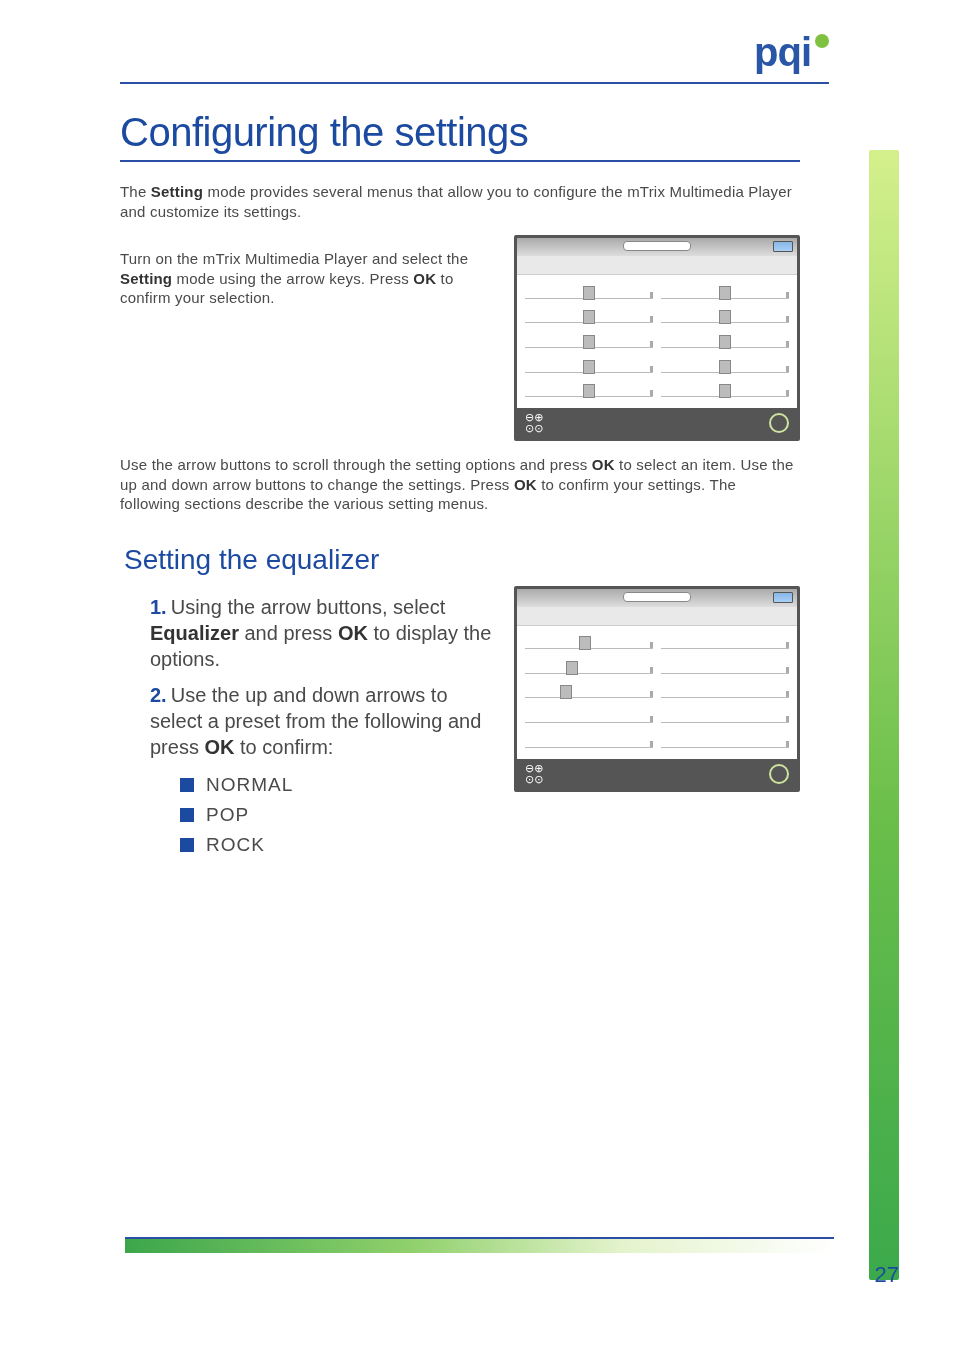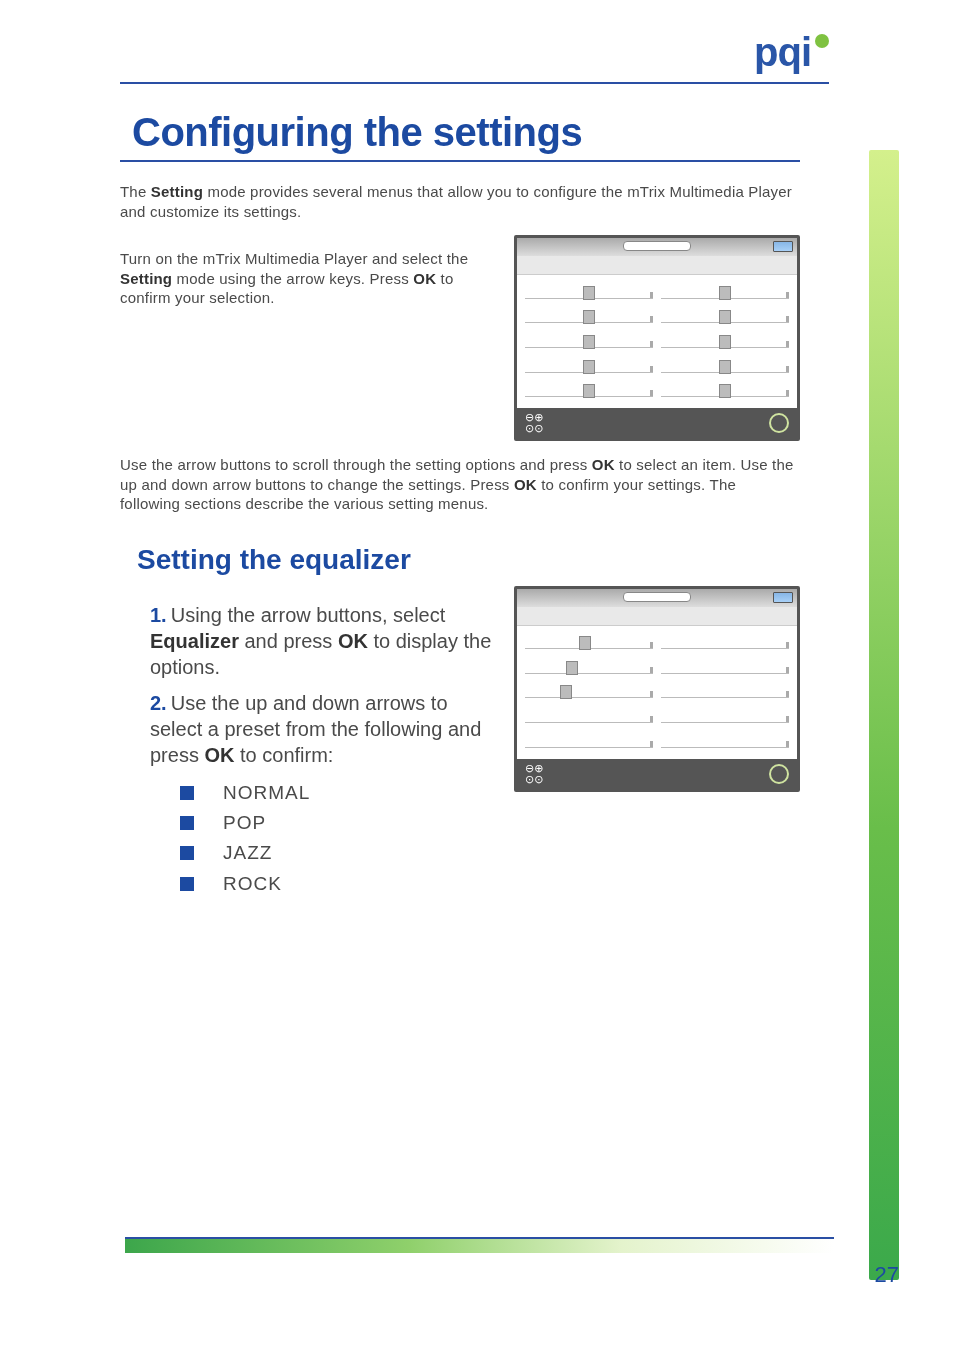--- a/index.html
+++ b/index.html
@@ -59,22 +59,22 @@
   
   .content {
     position: absolute;
     left: 120px;
     top: 100px;
     width: 680px;
   }
   h1.main {
     color: #1c4aa1;
     font-size: 40px;
-    font-weight: 700;
-    margin: 10px 0 5px 12px;
+    font-weight: 400;
+    margin: 10px 0 5px 0;
     letter-spacing: -0.5px;
   }
   .hr-sub {
     height: 2px;
     background: #2a4fa4;
     margin-bottom: 20px;
   }
   p.body {
     color: #4a4a4a;
     font-size: 15px;
@@ -177,25 +177,25 @@
     line-height: 1;
   }
   .ok-ring {
     width: 16px; height: 16px;
     border: 2px solid #cfe3a0;
     border-radius: 50%;
   }
   h2.sub {
     color: #1c4aa1;
     font-size: 28px;
-    font-weight: 700;
-    margin: 30px 0 10px 17px;
+    font-weight: 400;
+    margin: 30px 0 10px 4px;
   }
   ol.steps {
-    margin: 16px 0 0 30px;
+    margin: 8px 0 0 30px;
     padding: 0;
     list-style: none;
   }
   ol.steps > li {
     color: #4a4a4a;
     font-size: 20px;
     line-height: 1.3;
     margin-bottom: 10px;
     position: relative;
     padding-left: 0;
@@ -219,21 +219,21 @@
     margin: 6px 0 0 60px;
     padding: 0;
   }
   ul.bullets li {
     color: #4a4a4a;
     font-size: 19px;
     line-height: 1.6;
     letter-spacing: 1px;
     display: flex;
     align-items: center;
-    gap: 29px;
+    gap: 12px;
   }
   ul.bullets li .sq {
     width: 14px; height: 14px;
     background: #1c4aa1;
     flex-shrink: 0;
   }
   
   .bottom-bar {
     position: absolute;
     left: 125px;
@@ -355,24 +355,20 @@
           <li>
               <span class="sq"></span>
               <span>NORMAL</span>
             </li>
           <li>
               <span class="sq"></span>
               <span>POP</span>
             </li>
           <li>
               <span class="sq"></span>
-              <span>JAZZ</span>
-            </li>
-          <li>
-              <span class="sq"></span>
               <span>ROCK</span>
             </li>
         </ul>
       </div>
 
       <div class="screenshot">
         <div class="titlebar">
             <span class="batt"></span>
           </div>
         <div class="subbar"></div>

